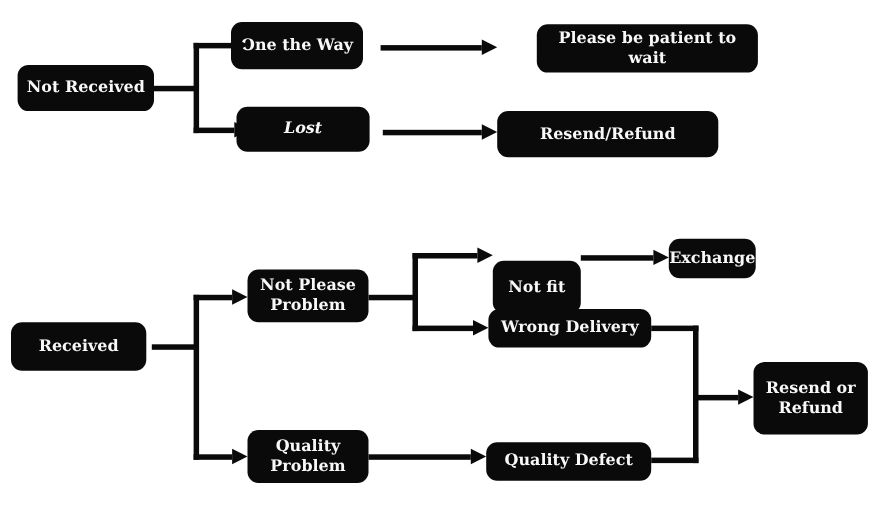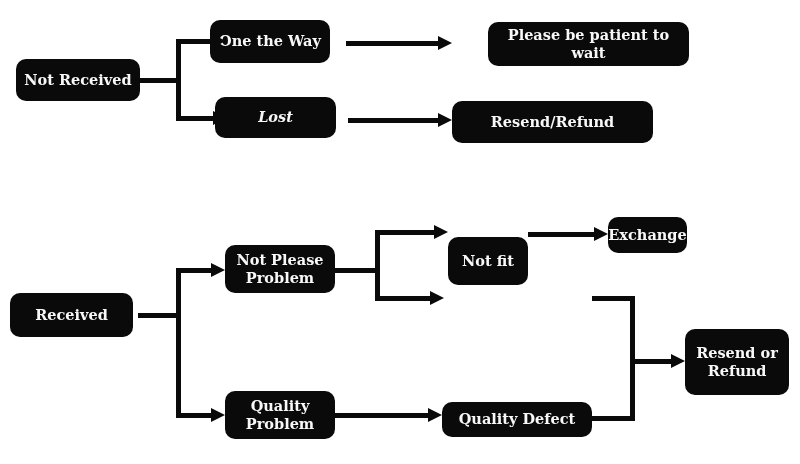--- a/index.html
+++ b/index.html
@@ -76,20 +76,21 @@
   <div class="node" style="left:10px; top:293px; width:123px; height:44px;text-align:right;">Received</div>
 
   <div class="node" style="left:225px; top:245px; width:110px; height:48px;">Not Please Problem</div>
 
   <div class="node" style="left:225px; top:391px; width:110px; height:48px;">Quality Problem</div>
 
   <div class="node" style="left:448px; top:217px; width:80px; height:48px;margin-top:20px;">Not fit</div>
 
   <div class="node" style="left:608px; top:217px; width:79px; height:36px;">Exchange</div>
 
+  <div class="node" style="left:444px; top:281px; width:148px; height:35px;">Wrong Delivery</div>
 
   <div class="node" style="left:442px; top:402px; width:150px; height:35px;">Quality Defect</div>
 
   <div class="node" style="left:685px; top:329px; width:104px; height:66px;">Resend or Refund</div>
 
   <div class="line" style="left:138px; top:313px; width:42px; height:5px;"></div>
   <div class="line" style="left:176px; top:268px; width:5px; height:150px;"></div>
 
   <div class="line" style="left:176px; top:268px; width:35px; height:5px;"></div>
   <div class="arrow" style="left:211px; top:263px;"></div>

